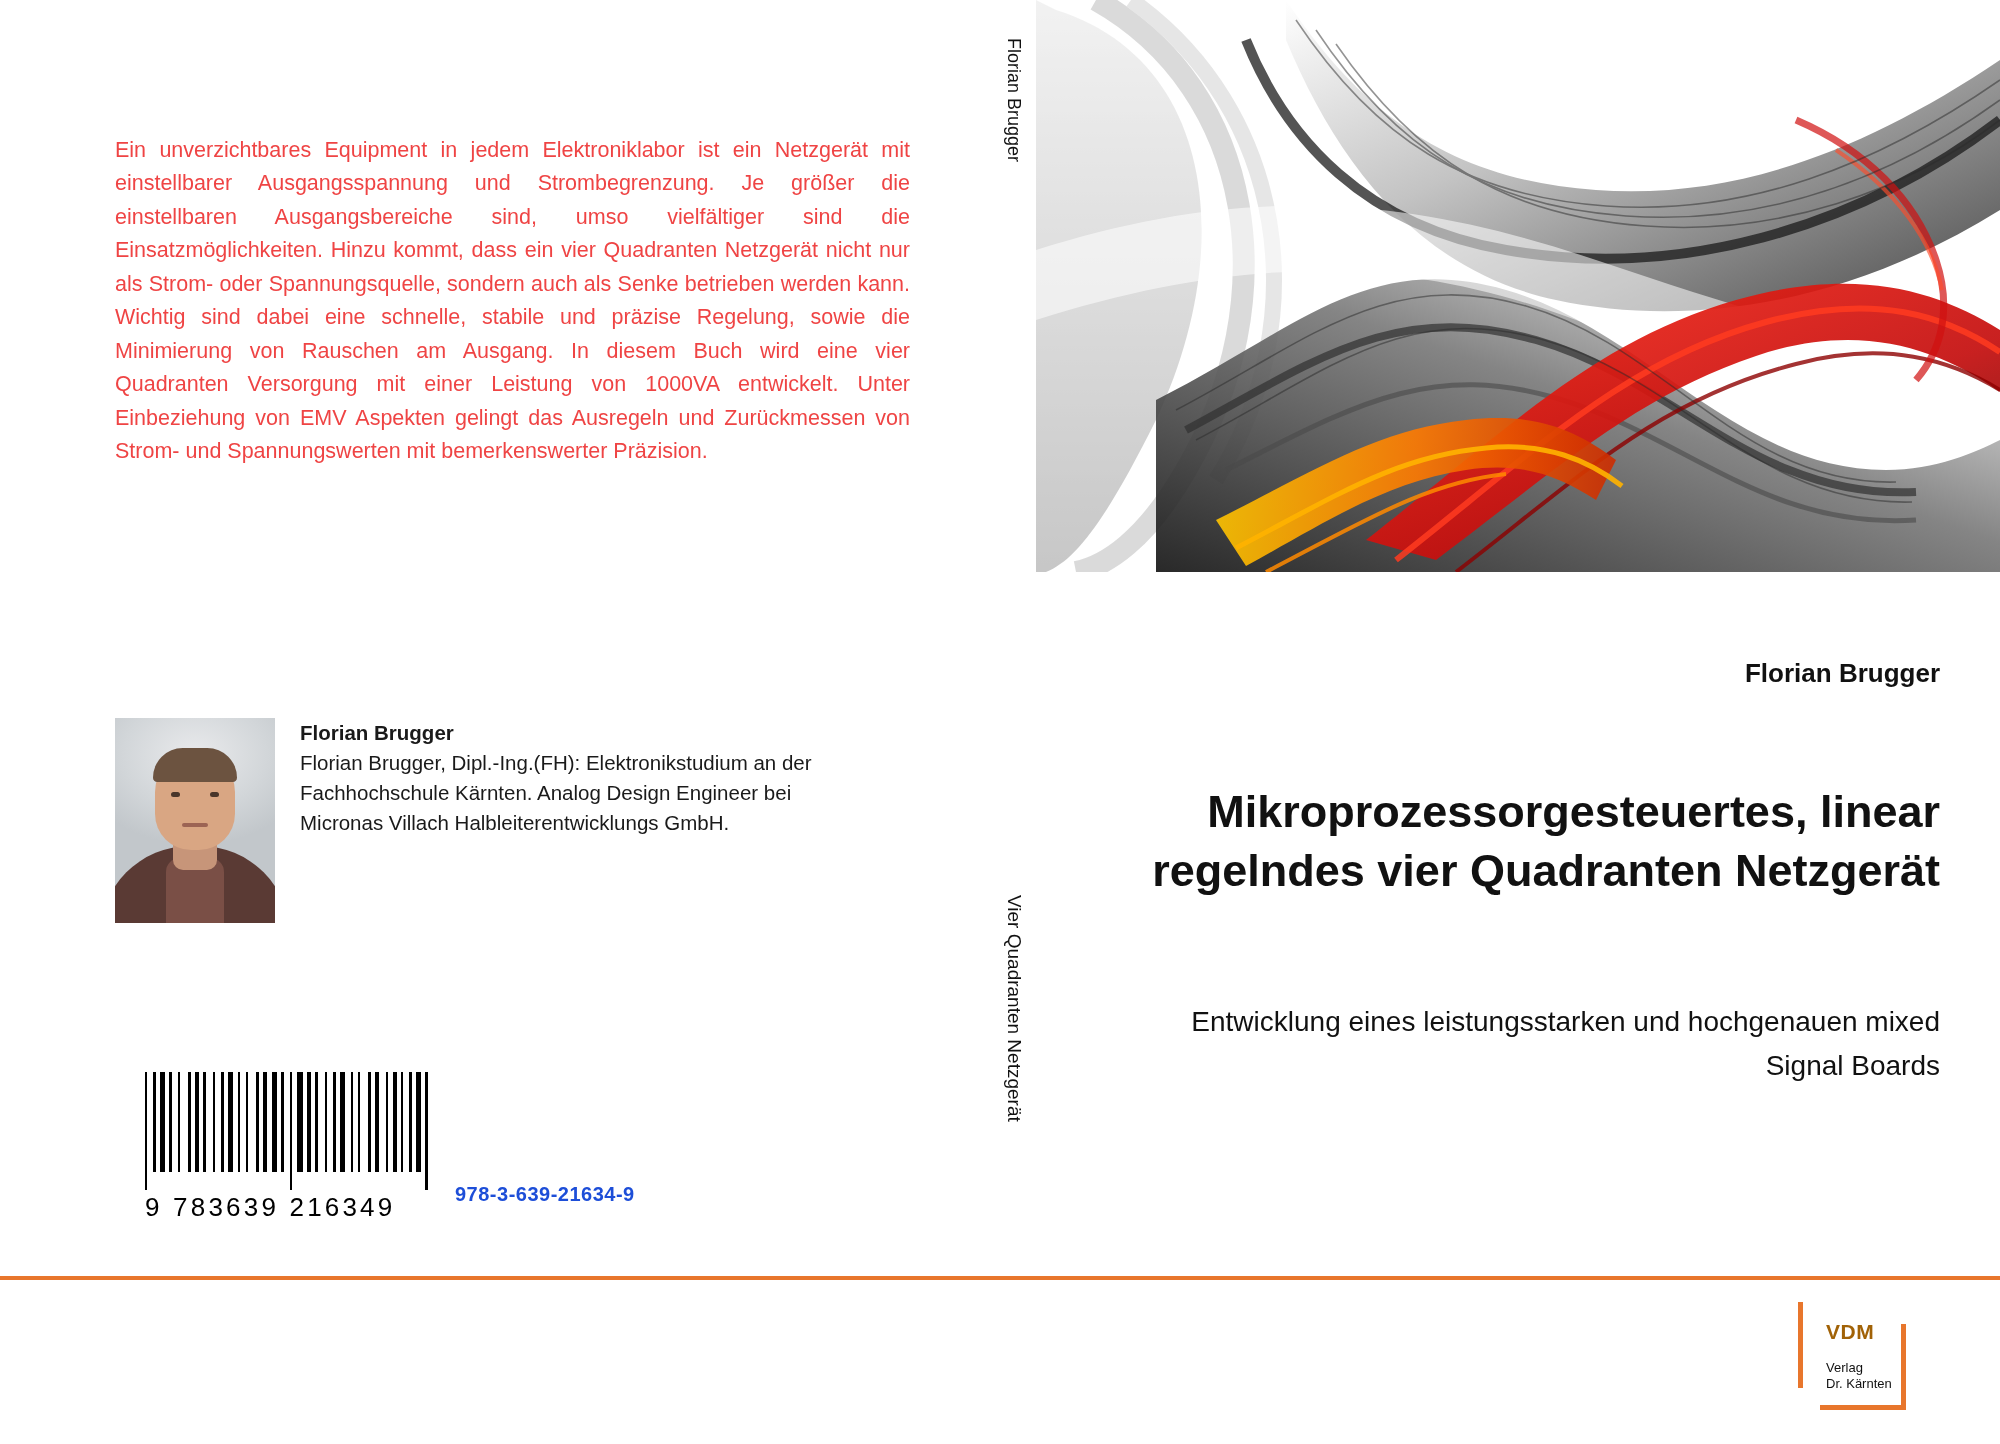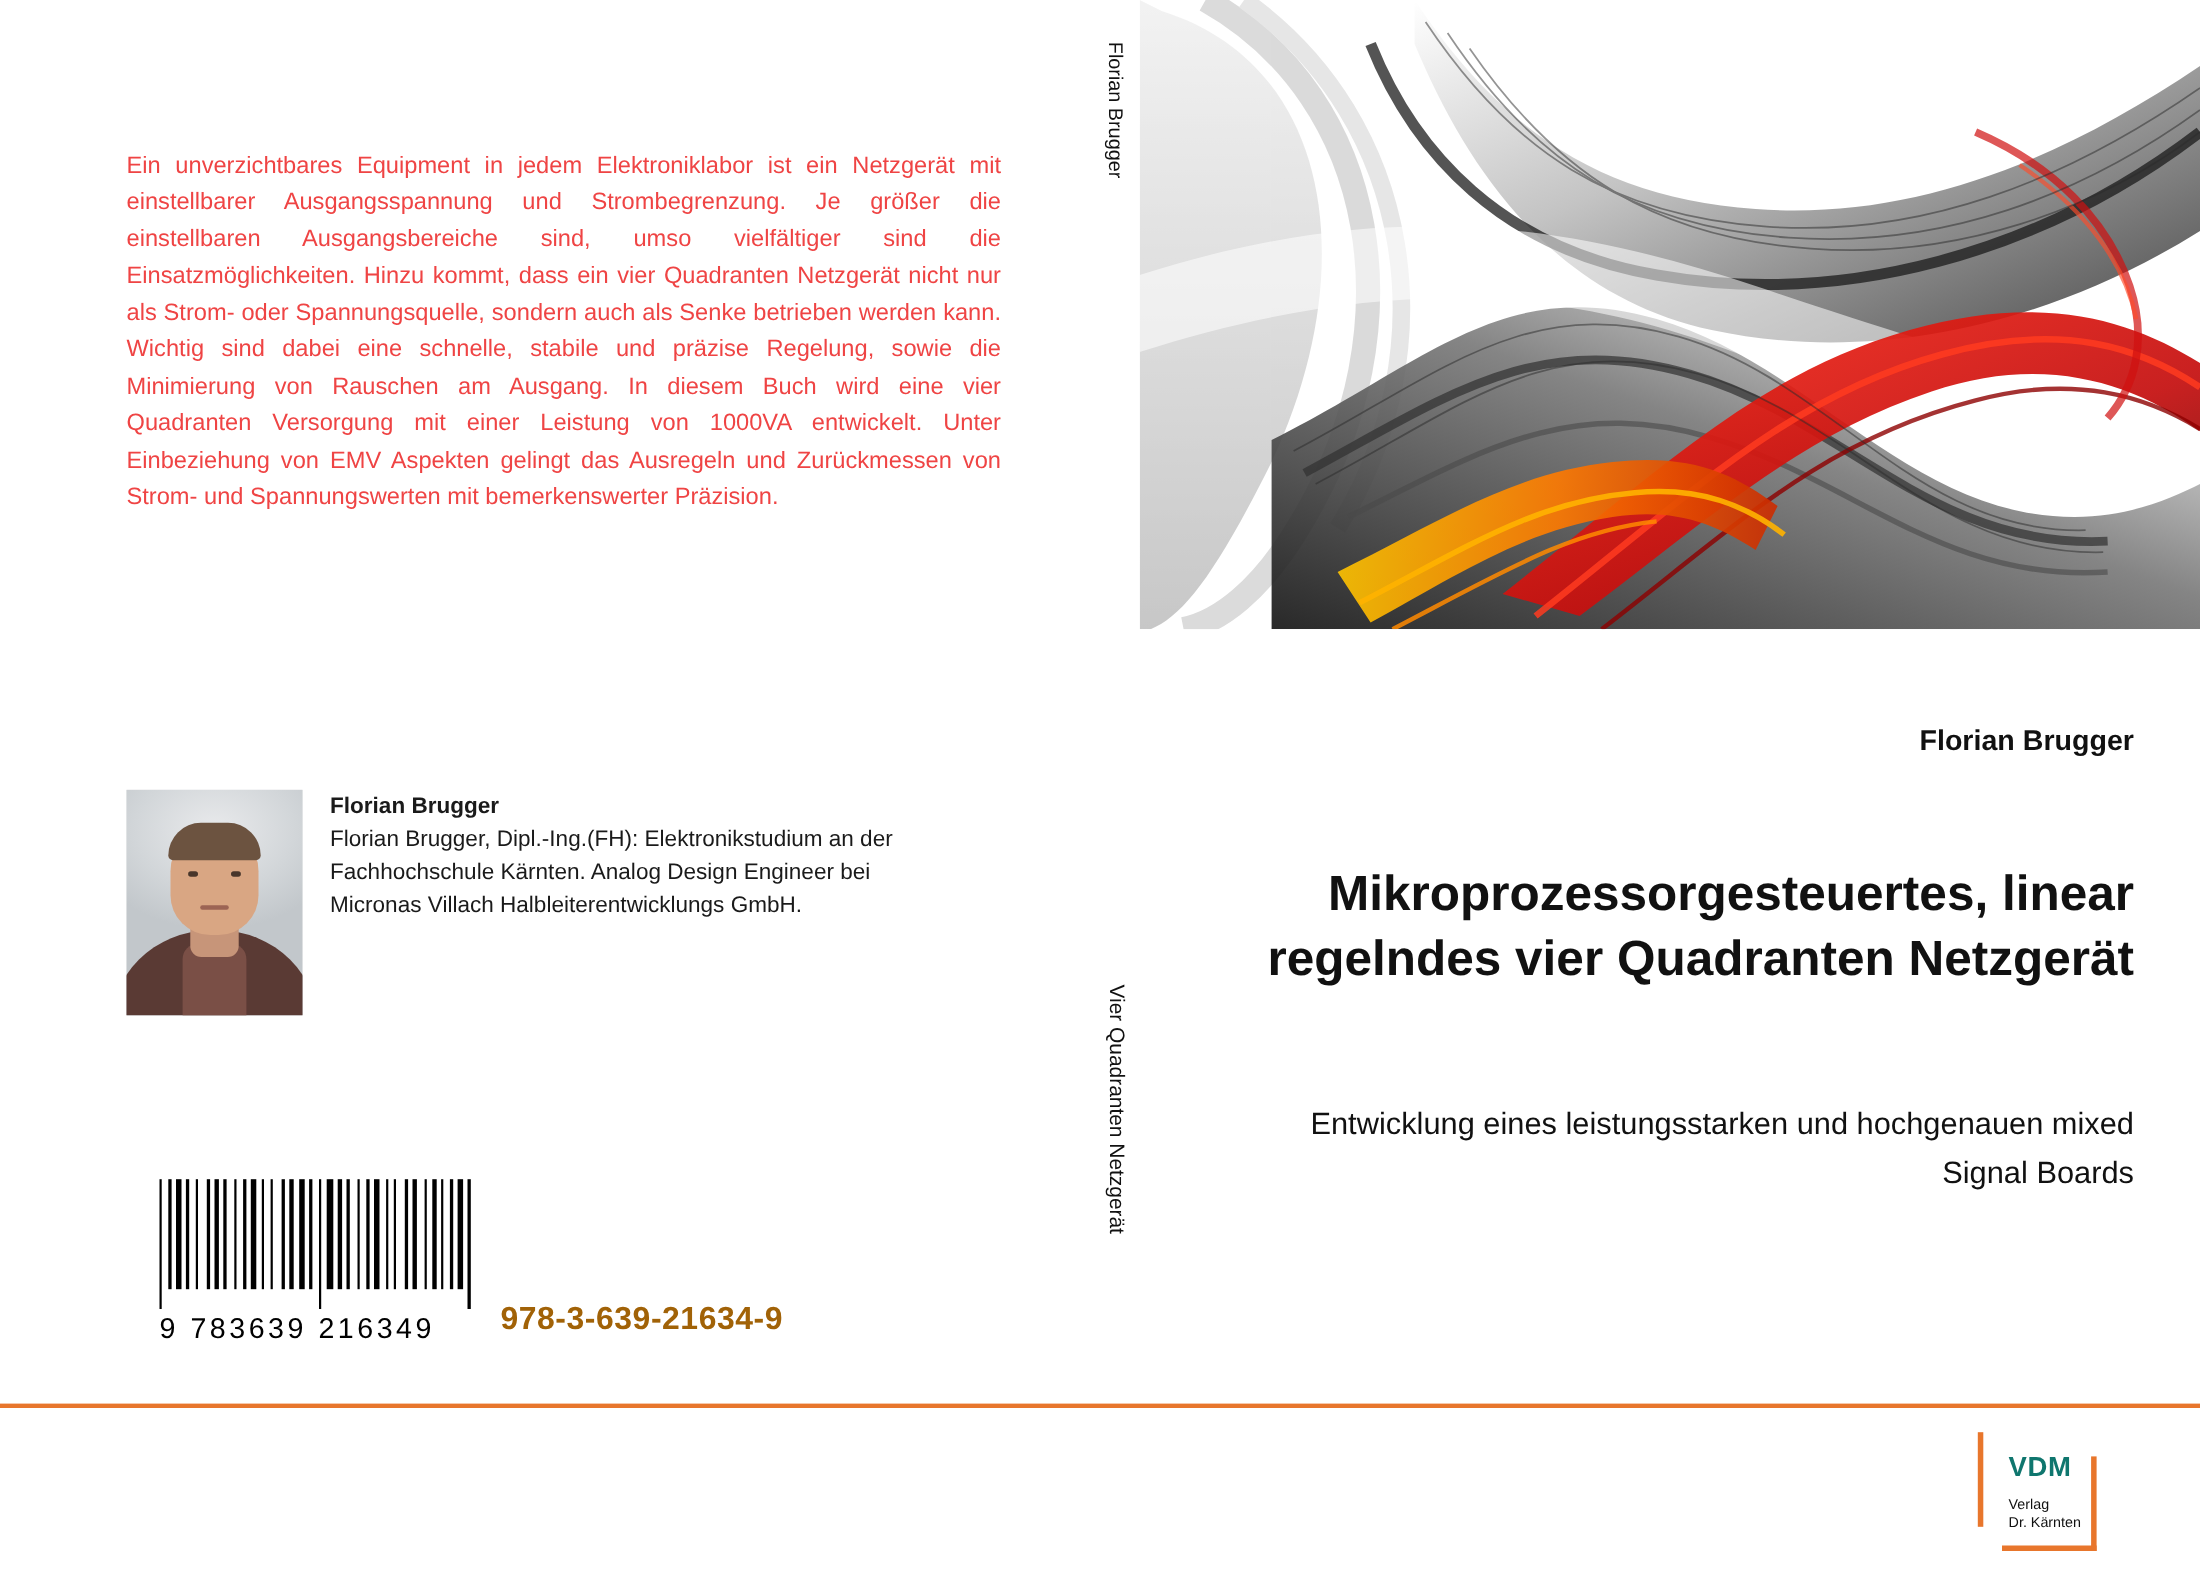--- a/index.html
+++ b/index.html
@@ -170,23 +170,23 @@
     font-size: 26px;
     letter-spacing: 3.2px;
     font-family: "Liberation Sans", sans-serif;
     color: #000;
     white-space: nowrap;
   }
   #isbn-text {
     position: absolute;
     left: 455px;
     top: 1183px;
-    font-size: 29px;
+    font-size: 20px;
     font-weight: bold;
-    color: #a16207;
+    color: #1d4ed8;
     letter-spacing: 0.5px;
   }
 
   
   #spine {
     position: absolute;
     left: 990px;
     top: 0;
     width: 46px;
     height: 1444px;
@@ -287,23 +287,23 @@
   }
   #publisher-logo .frame-r {
     position: absolute;
     left: 103px; top: 22px;
     width: 5px; height: 86px;
     background: #E8762C;
   }
   #publisher-logo .vdm {
     position: absolute;
     left: 28px; top: 18px;
-    font-size: 25px;
+    font-size: 21px;
     font-weight: bold;
-    color: #0f766e;
+    color: #a16207;
     letter-spacing: 0.5px;
   }
   #publisher-logo .pub-line1 {
     position: absolute;
     left: 28px; top: 58px;
     font-size: 13px;
     color: #111;
   }
   #publisher-logo .pub-line2 {
     position: absolute;

